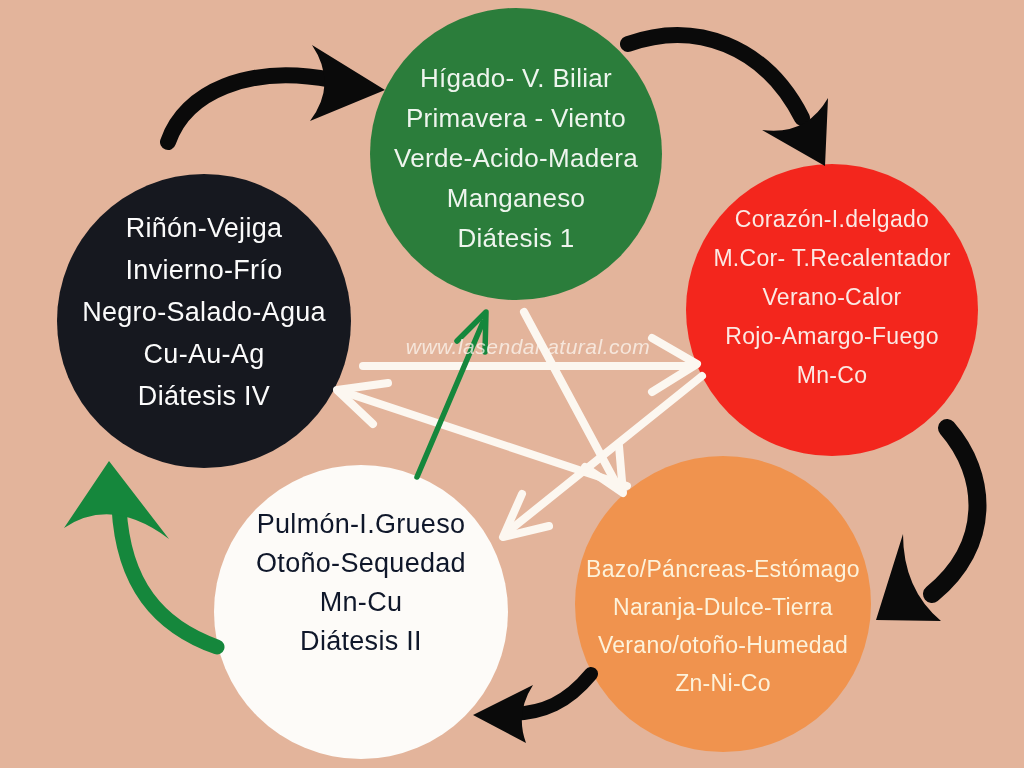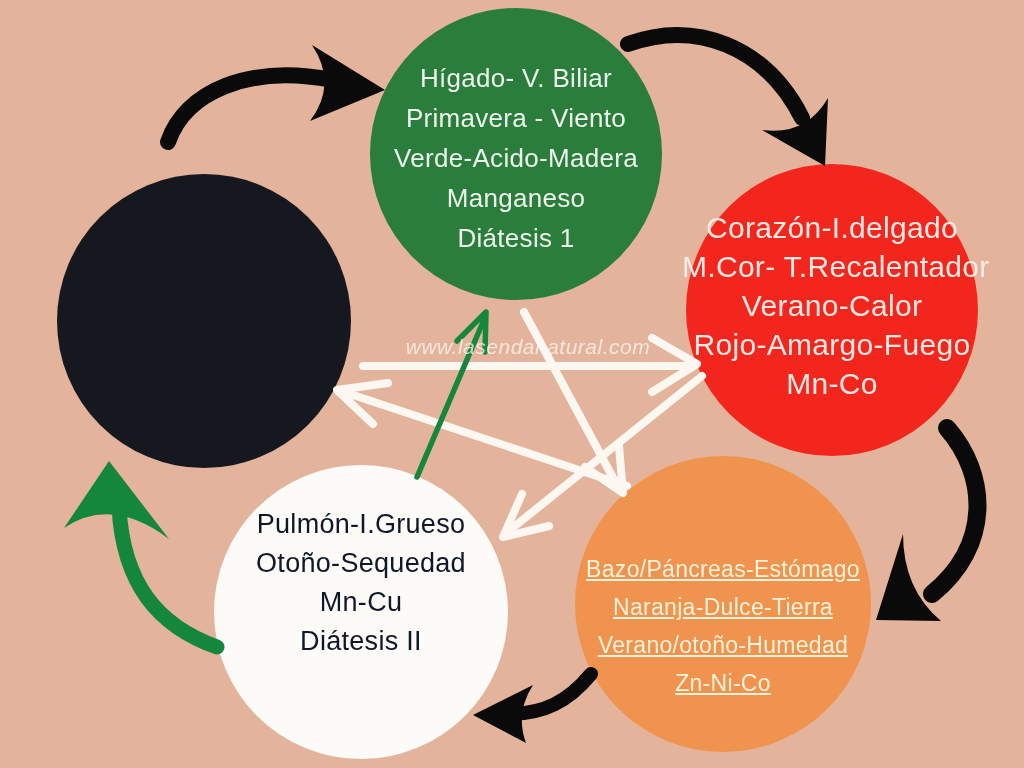--- a/index.html
+++ b/index.html
@@ -10,21 +10,21 @@
   }
   #stage { position: absolute; inset: 0; width: 1024px; height: 768px; }
   svg.layer { position: absolute; left: 0; top: 0; }
   .circle-text {
     position: absolute; text-align: center;
     letter-spacing: 0.3px; pointer-events: none;
   }
   .circle-text div { white-space: nowrap; }
   .ct-wood  { left: 366px; top: 58px;  width: 300px; font-size: 26px; line-height: 40px; }
   .ct-water { left: 54px;  top: 207px; width: 300px; font-size: 27px; line-height: 42px; }
-  .ct-fire  { left: 682px; top: 208px; width: 300px; font-size: 30px; line-height: 39px; }
+  .ct-fire  { left: 682px; top: 200px; width: 300px; font-size: 23px; line-height: 39px; }
   .ct-metal { left: 211px; top: 505px; width: 300px; font-size: 27px; line-height: 39px; }
   .ct-earth { left: 573px; top: 550px; width: 300px; font-size: 23px; line-height: 38px; }
   .watermark {
     position: absolute; left: 395px; top: 335px; width: 266px;
     text-align: center; font-size: 21px; letter-spacing: 0.5px;
   }
 </style>
 </head>
 <body>
 
@@ -95,37 +95,44 @@
   </svg>
 
   <div class="circle-text ct-wood" style="color: rgb(238, 245, 238);">
     <div>Hígado- V. Biliar</div>
     <div>Primavera - Viento</div>
     <div>Verde-Acido-Madera</div>
     <div>Manganeso</div>
     <div>Diátesis 1</div>
   </div>
 
+  <div class="circle-text ct-water" style="color: rgb(251, 251, 251);">
+    <div>Riñón-Vejiga</div>
+    <div>Invierno-Frío</div>
+    <div>Negro-Salado-Agua</div>
+    <div>Cu-Au-Ag</div>
+    <div>Diátesis IV</div>
+  </div>
 
   <div class="circle-text ct-fire" style="color: rgb(251, 233, 228);">
     <div>Corazón-I.delgado</div>
     <div>M.Cor- T.Recalentador</div>
     <div>Verano-Calor</div>
     <div>Rojo-Amargo-Fuego</div>
     <div>Mn-Co</div>
   </div>
 
   <div class="circle-text ct-metal" style="color: #0f172a;">
     <div>Pulmón-I.Grueso</div>
     <div>Otoño-Sequedad</div>
     <div>Mn-Cu</div>
     <div>Diátesis II</div>
   </div>
 
-  <div class="circle-text ct-earth" style="color: rgb(253, 242, 218); text-decoration: underline;">
+  <div class="circle-text ct-earth" style="color: rgb(253, 242, 218);">
     <div>Bazo/Páncreas-Estómago</div>
     <div>Naranja-Dulce-Tierra</div>
     <div>Verano/otoño-Humedad</div>
     <div>Zn-Ni-Co</div>
   </div>
 
   <div class="watermark" style="color: rgba(252, 247, 240, 0.75); font-style: italic;">www.lasendanatural.com</div>
 
 </div>
 

